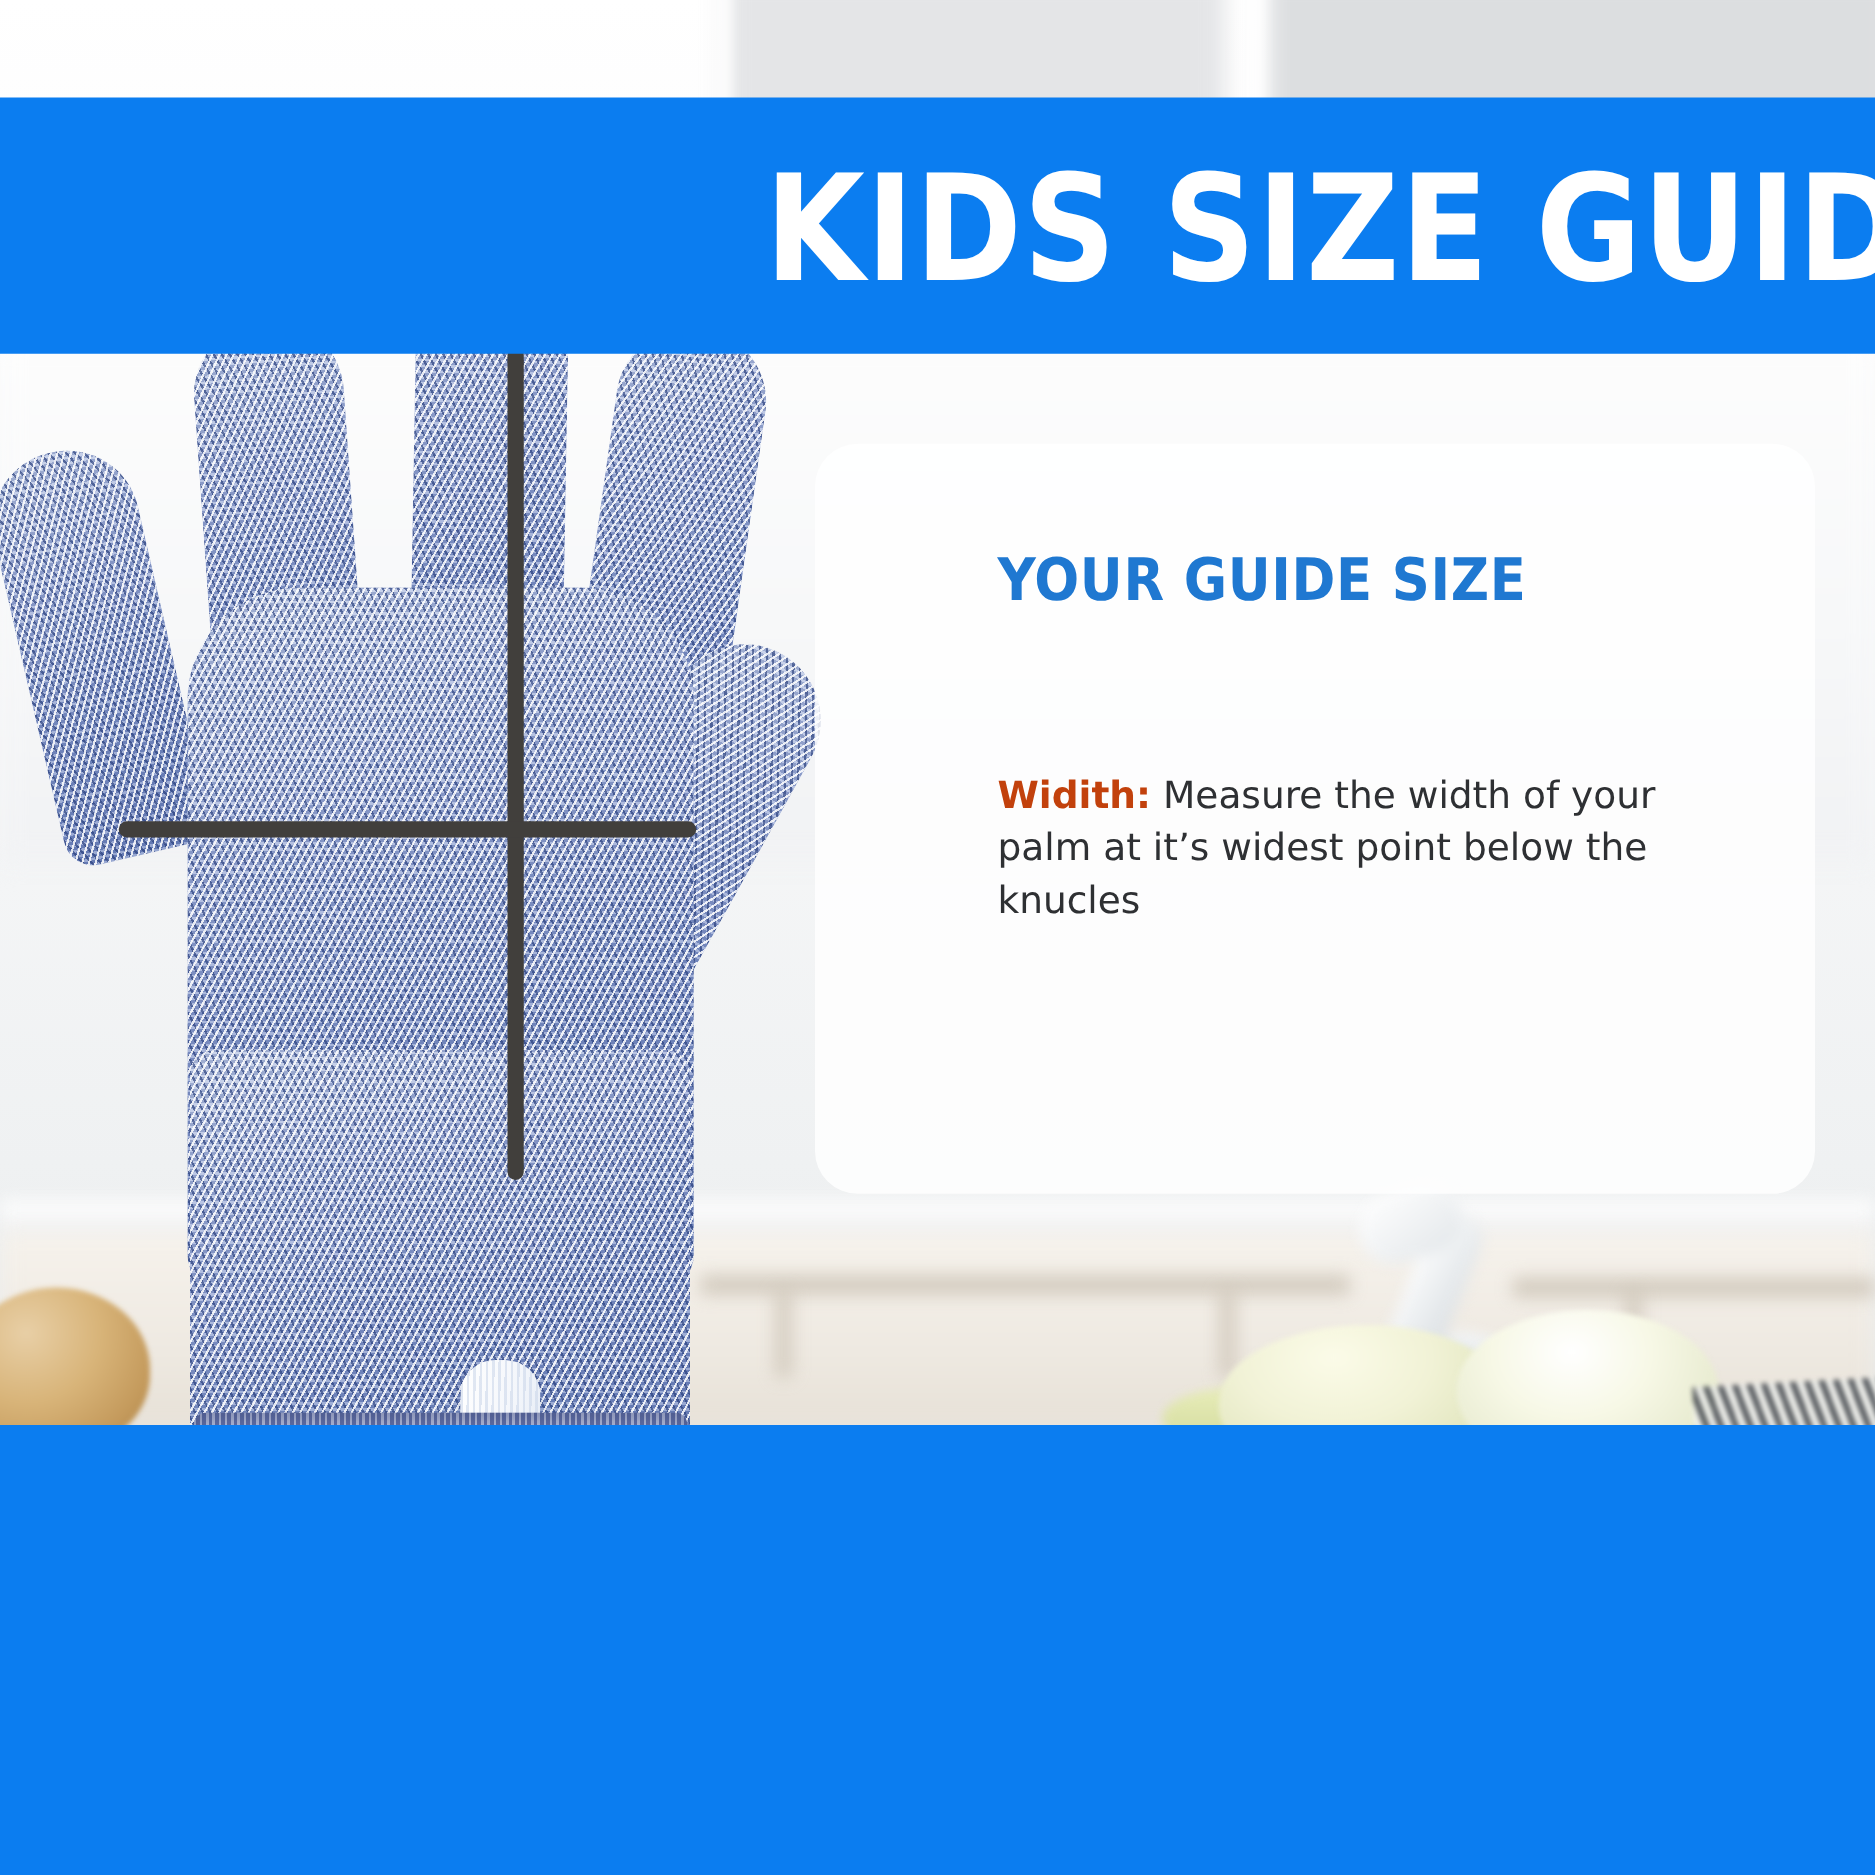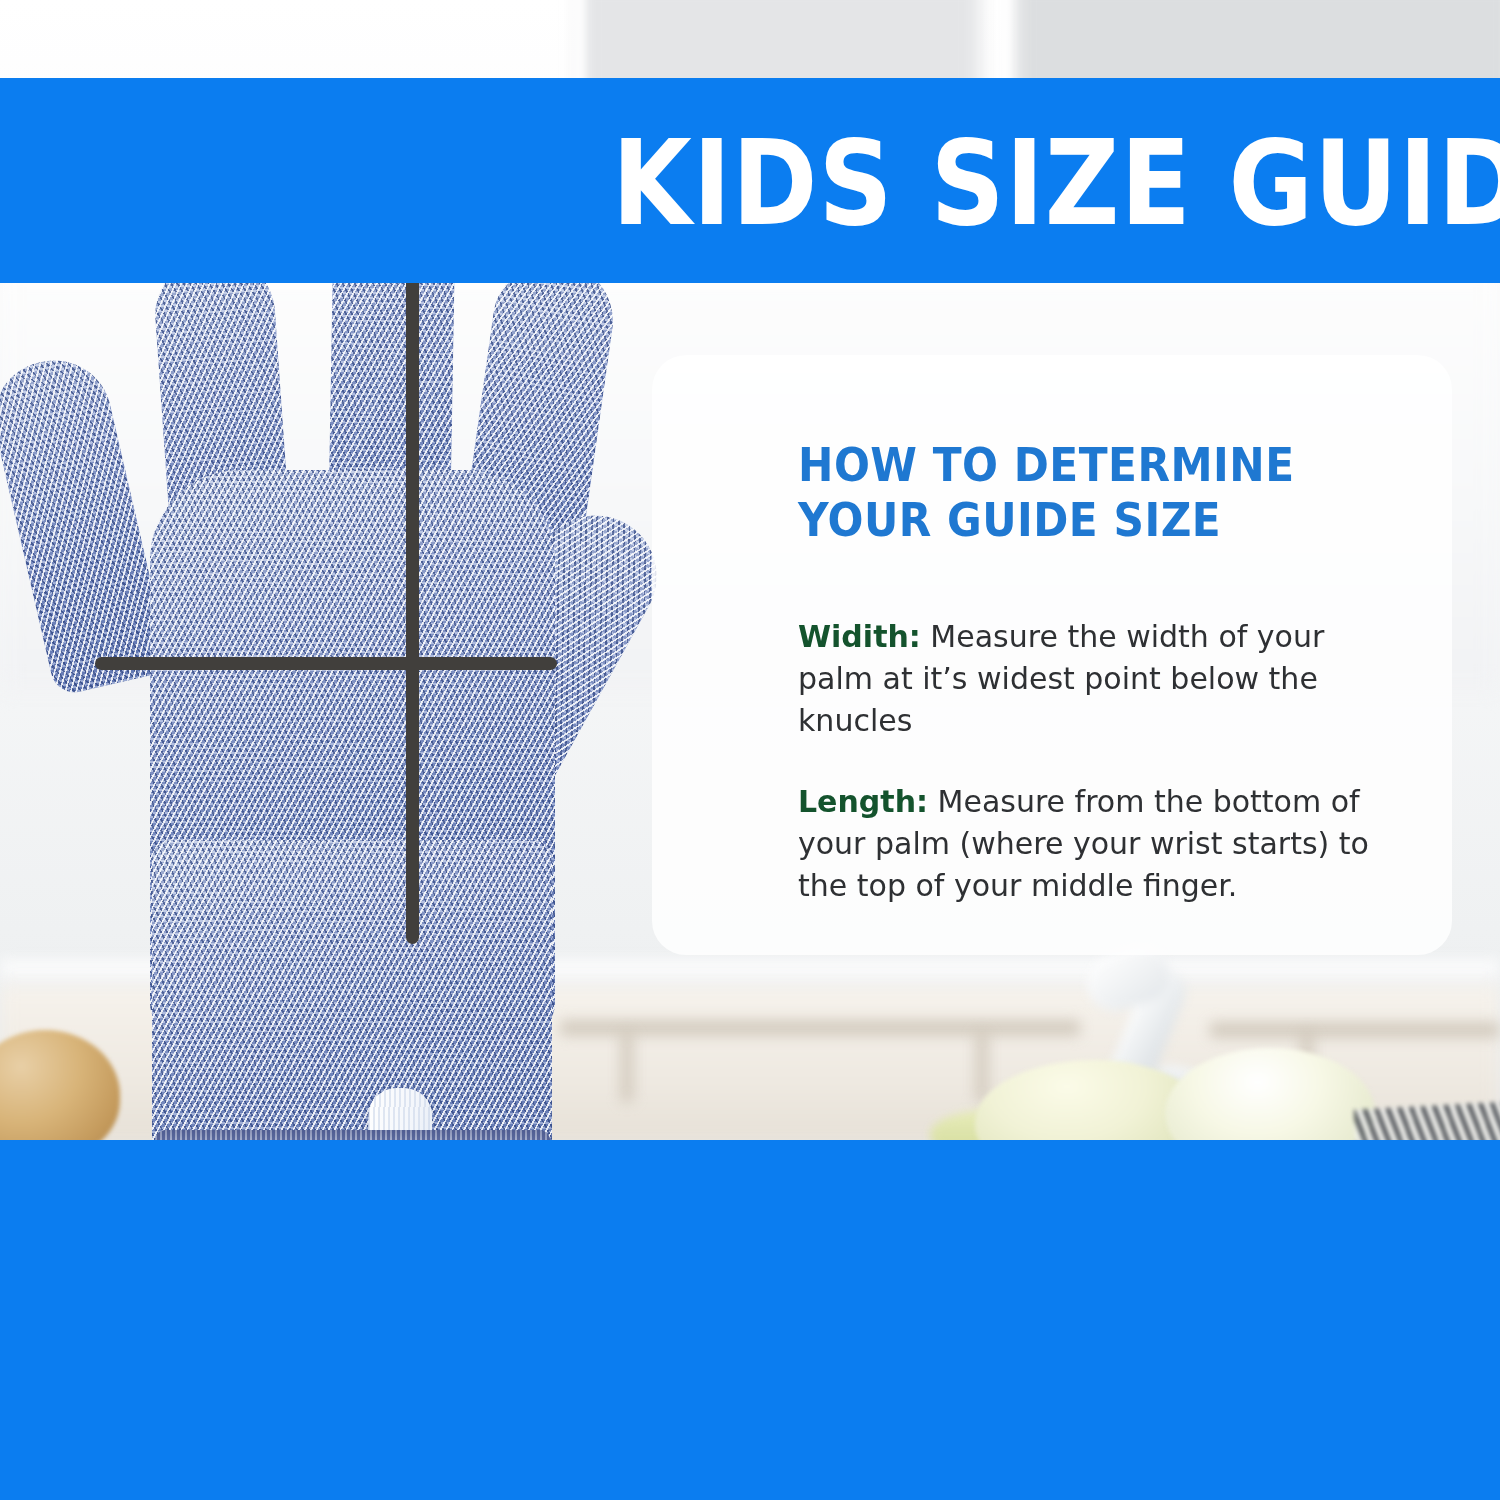--- a/index.html
+++ b/index.html
@@ -184,21 +184,21 @@
     letter-spacing:.5px;
   }
   .panel-head div{ white-space:nowrap; }
   .para{
     position:absolute; left:798px; width:608px;
     color:#2e3033;
     font-family:"DejaVu Sans","Liberation Sans", sans-serif;
     font-size:30px;
     line-height:42px;
   }
-  .para b{ color:#14532d; font-weight:bold;margin-top:39px; }
+  .para b{ color:#c2410c; font-weight:bold;margin-top:39px; }
   .para-width{ top:616px; }
   .para-length{ top:781px; }
 
   
   .tbl{ position:absolute; left:0; top:1140px; width:1500px; height:360px; }
 </style>
 </head>
 <body>
 
 <div id="stage">
@@ -248,25 +248,23 @@
   </div>
 
   <div class="m-line m-vert"></div>
   <div class="m-line m-horz"></div>
 
   <div class="band-top"></div>
   <div class="title">KIDS SIZE GUIDE</div>
 
   <div class="panel"></div>
   <div class="panel-head">
-    <div>HOW TO DETERMINE</div>
     <div>YOUR GUIDE SIZE</div>
   </div>
   <p class="para para-width"><b>Widith:</b><span> Measure the width of your palm at it’s widest point below the knucles</span></p>
-  <p class="para para-length"><b>Length:</b><span> Measure from the bottom of your palm (where your wrist starts) to the top of your middle finger.</span></p>
 
   <div class="band-bottom"></div>
   <div class="tbl">
     
     
     
 
     
     
     

